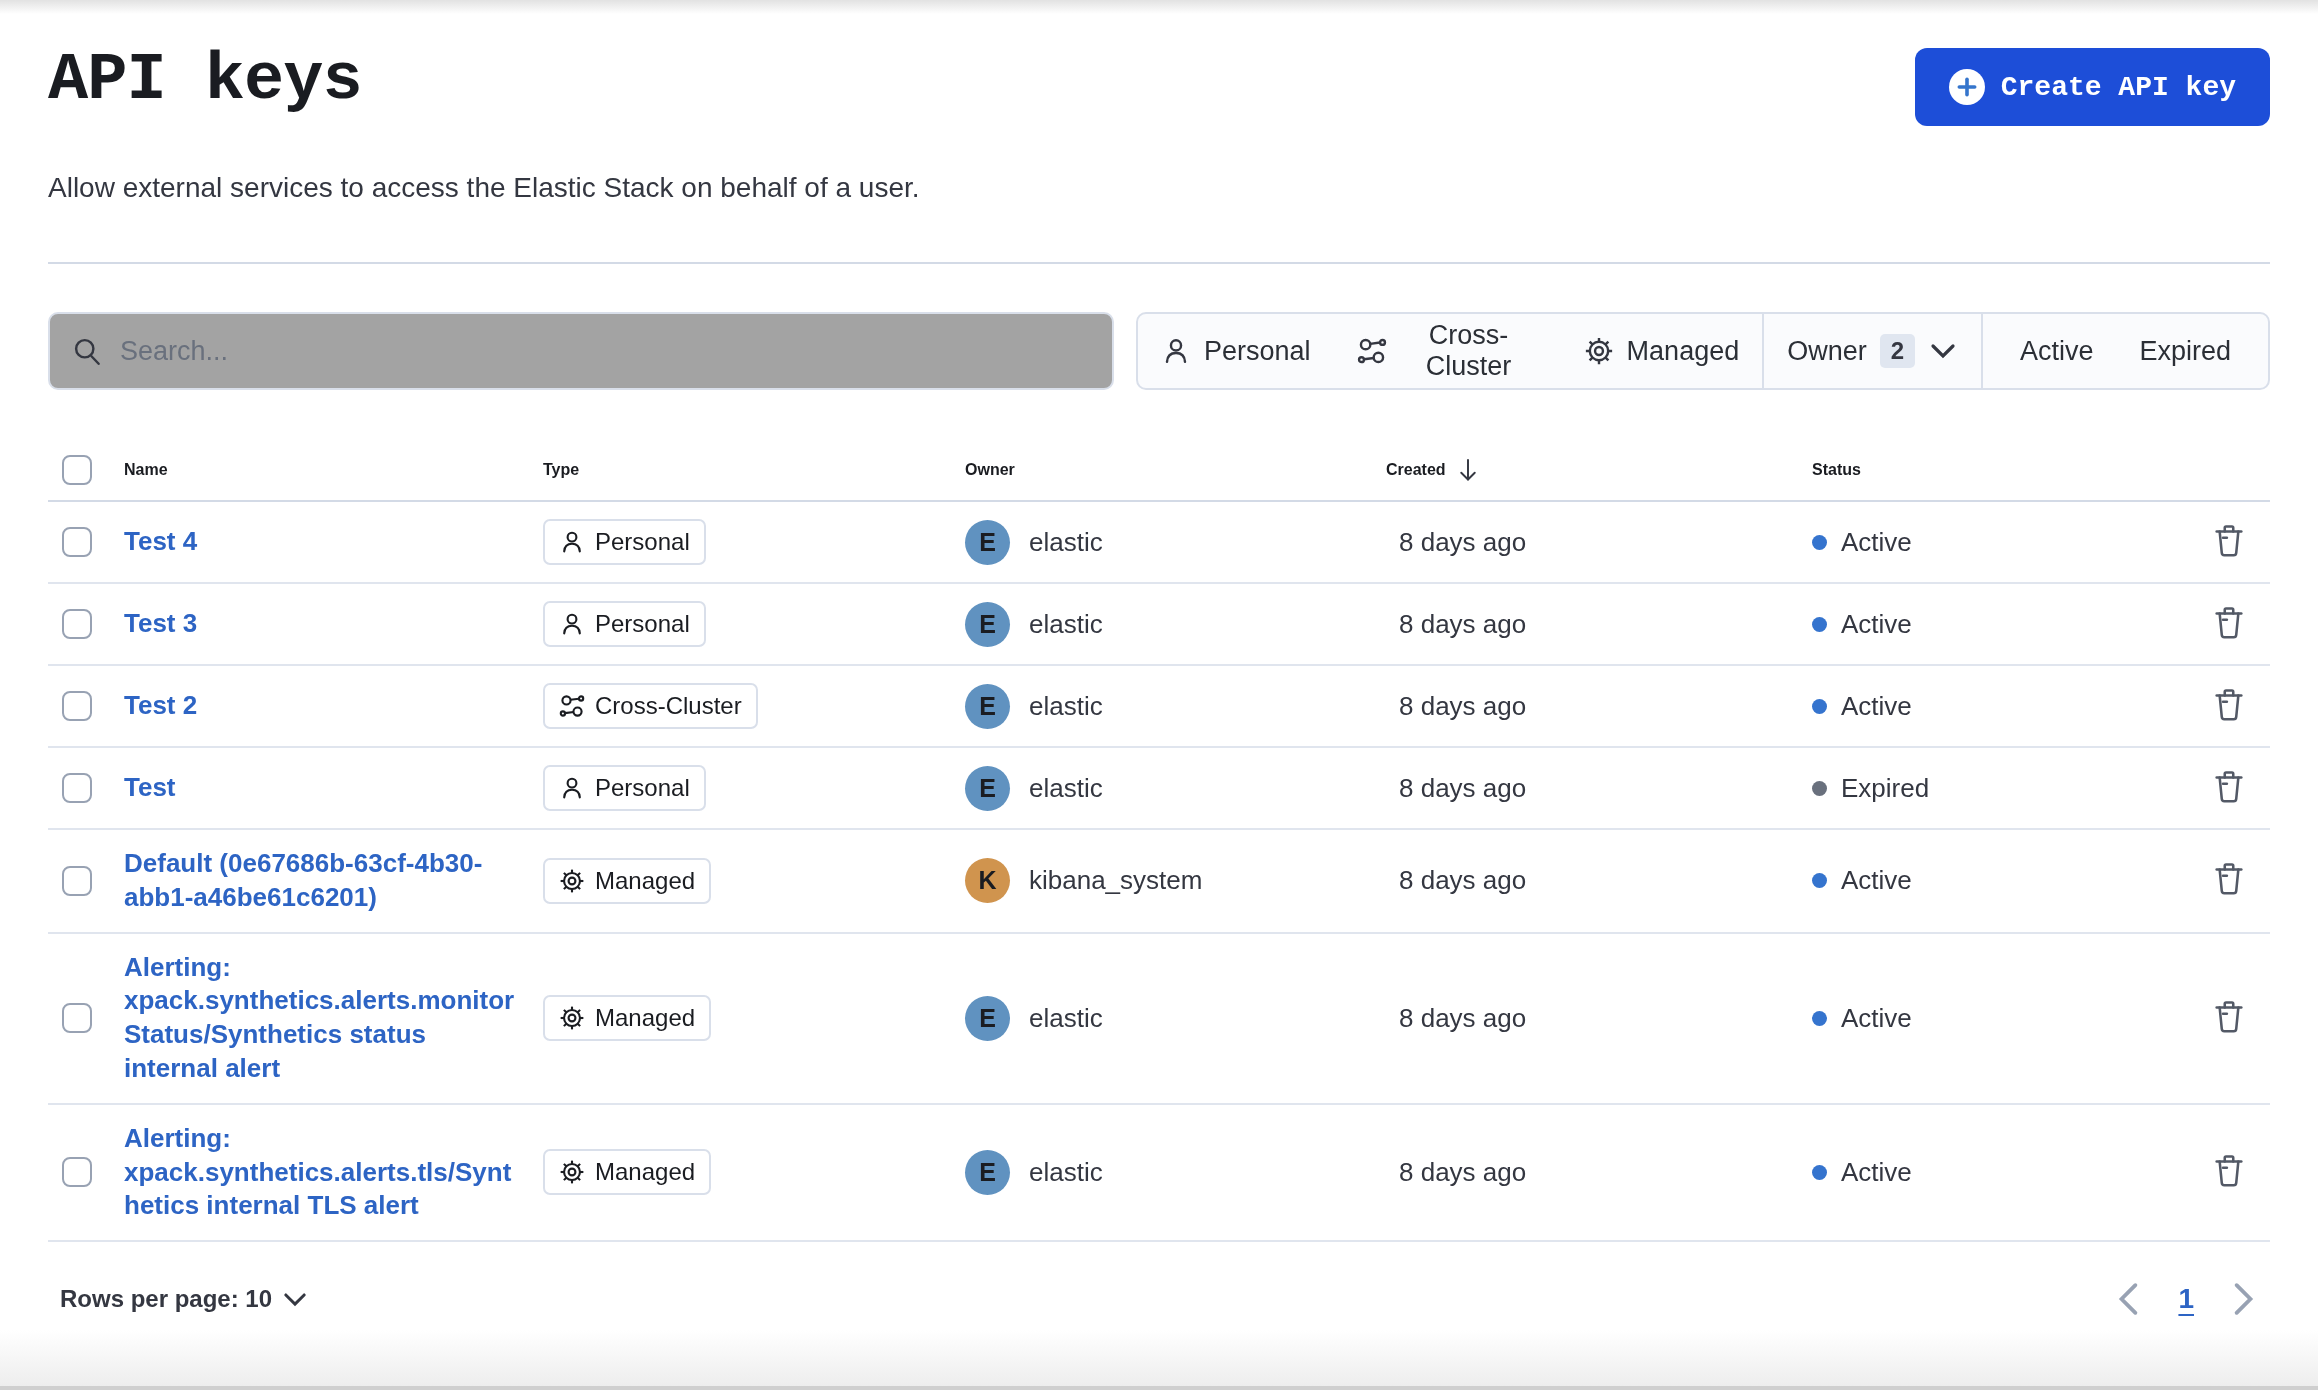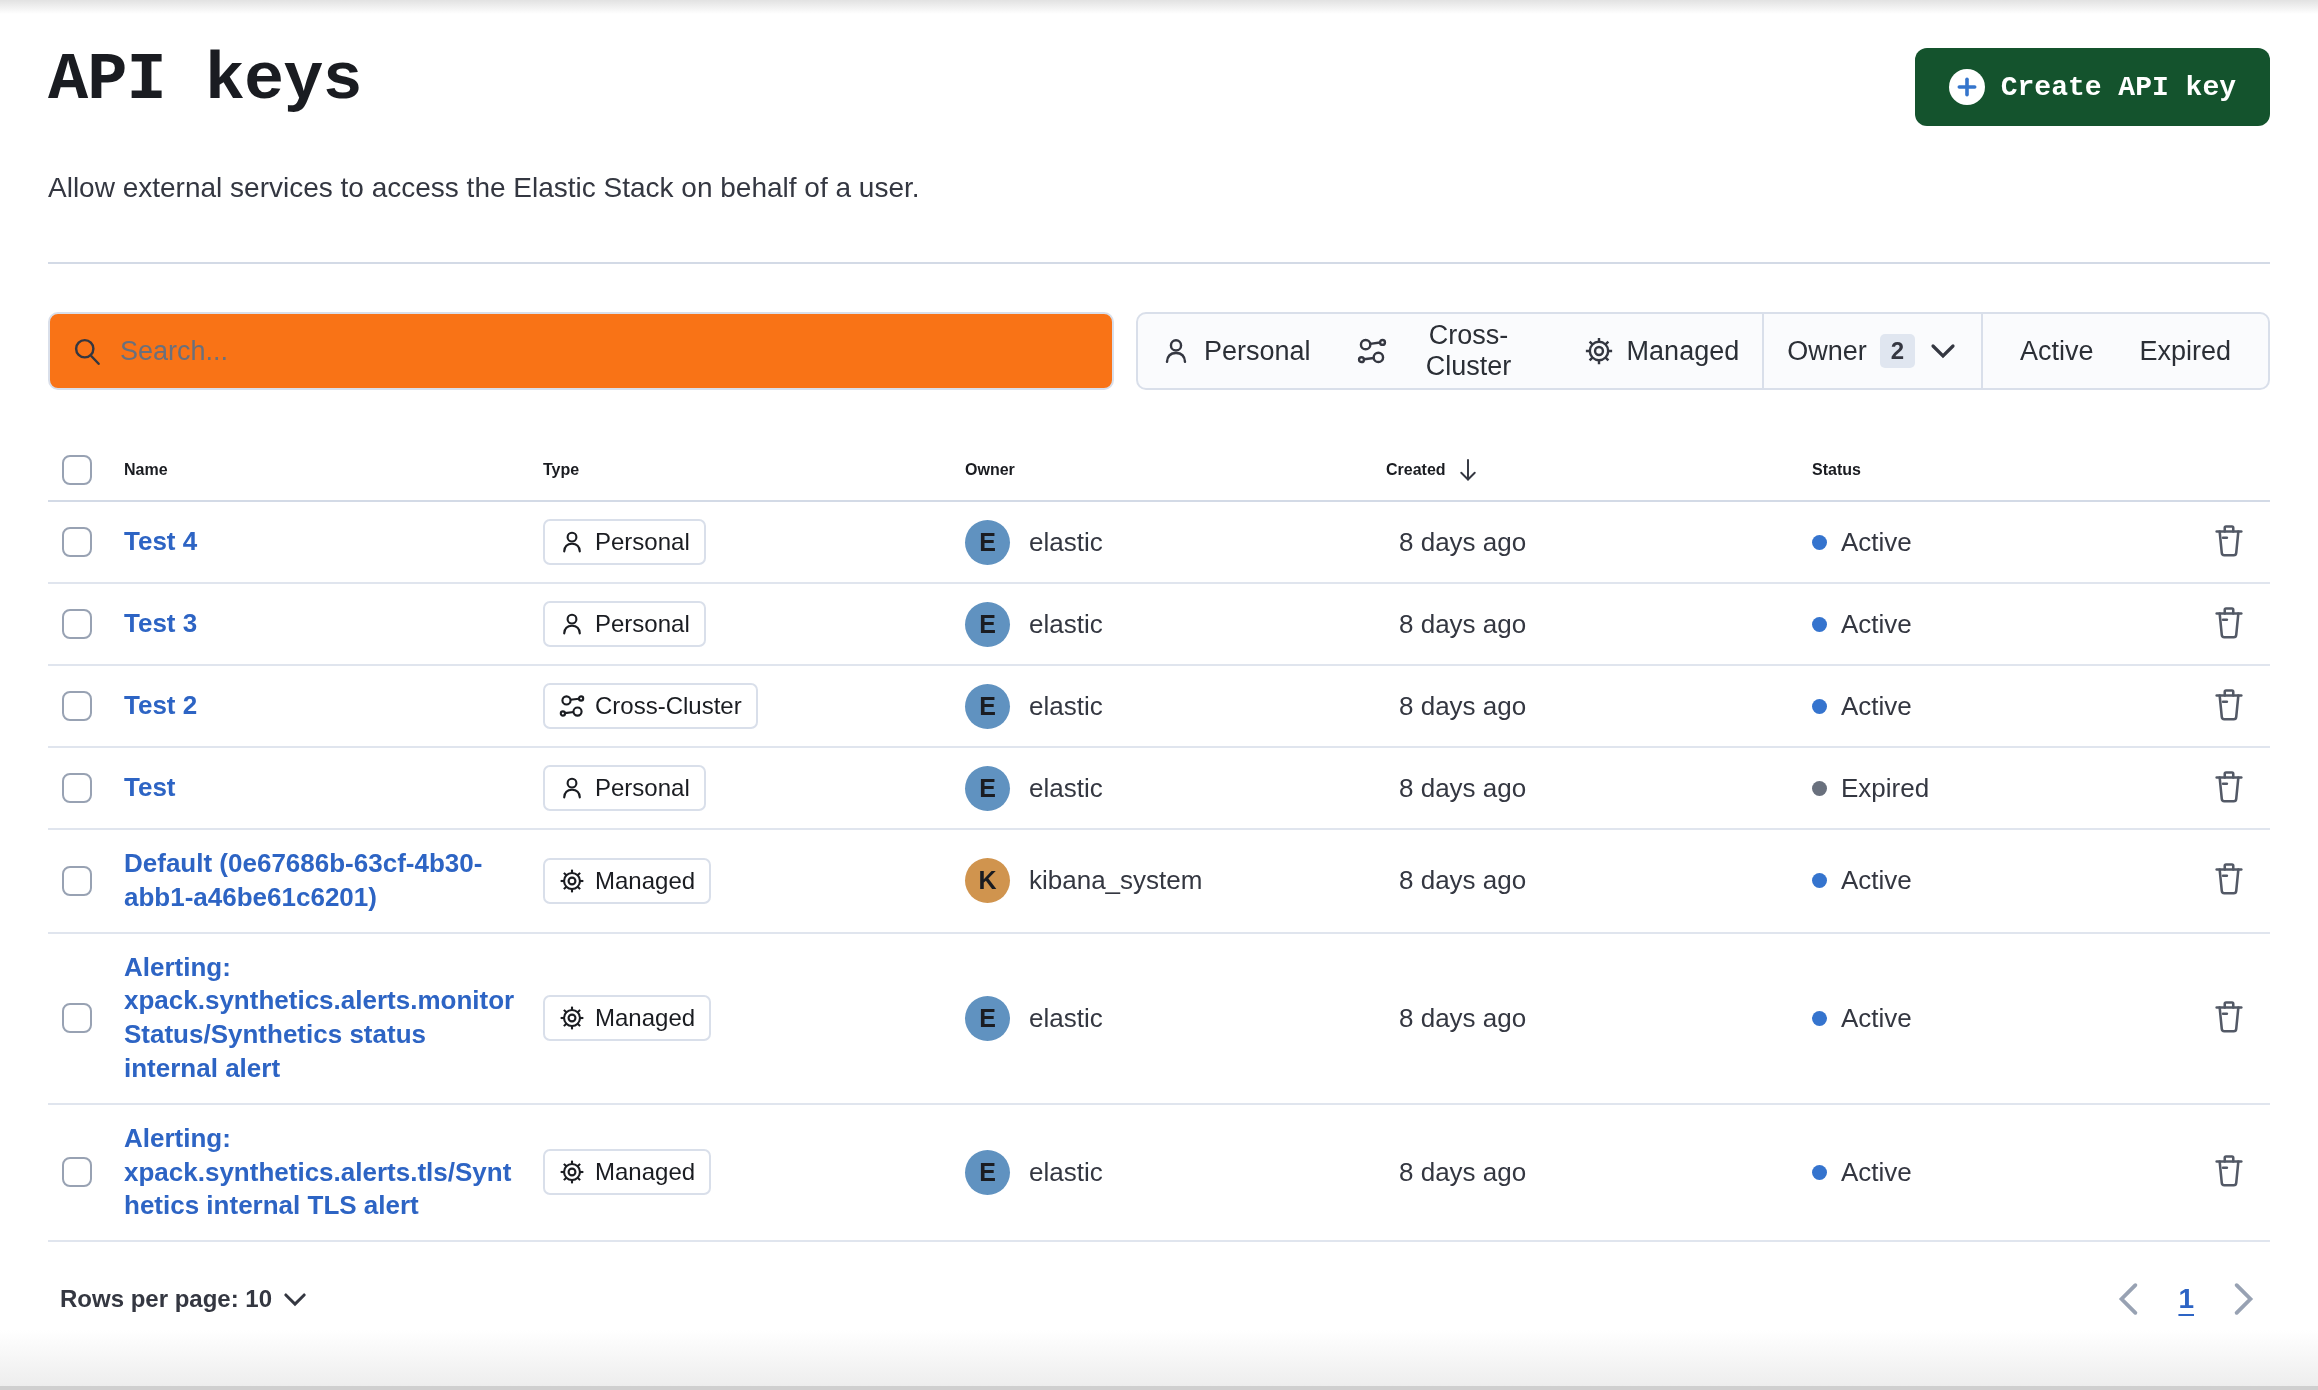--- a/index.html
+++ b/index.html
@@ -11,32 +11,32 @@
   .edge-bottom { position: absolute; bottom: 0; left: 0; width: 100%; height: 60px;
     background: linear-gradient(rgba(255,255,255,0), #ececec); pointer-events: none; z-index: 5; }
   .edge-bottom-line { position: absolute; bottom: 0; left: 0; width: 100%; height: 4px;
     background: #cfcfcf; pointer-events: none; z-index: 6; }
 
   .page { padding: 44px 48px 0 48px; position: relative; height: 100%; }
 
   
   .page-header { display: flex; justify-content: space-between; align-items: flex-start; font-family: Liberation Mono, monospace; }
   h1.title { font-size: 67px; font-weight: 700; color: #1a1c21; letter-spacing: -1px; line-height: 1.1; }
-  .create-btn { display: inline-flex; align-items: center; gap: 16px; background: #14532d; color: #fff;
+  .create-btn { display: inline-flex; align-items: center; gap: 16px; background: #1d4ed8; color: #fff;
     border: none; border-radius: 12px; height: 78px; padding: 0 34px; font-size: 28px; font-weight: 600;
     font-family: inherit; cursor: pointer; margin-top: 4px; }
   .plus-circle { width: 36px; height: 36px; flex: 0 0 36px; }
 
   .subtitle { margin-top: 46px; font-size: 28px; color: #343741; }
   hr.rule { border: none; border-top: 2px solid #D3DAE6; margin-top: 58px; }
 
   
   .controls { margin-top: 48px; display: flex; gap: 22px; height: 78px; }
   .search-box { flex: 0 0 1066px; display: flex; align-items: center; gap: 18px; padding: 0 22px;
-    border: 2px solid #D9DfEA; border-radius: 10px; background: #f97316; }
+    border: 2px solid #D9DfEA; border-radius: 10px; background: #a3a3a3; }
   .search-box svg { flex: 0 0 30px; }
   .search-input { border: none; outline: none; background: transparent; font-size: 27px; flex: 1;
     font-family: inherit; color: #343741; }
   .search-input::placeholder { color: #69707D; }
 
   .filter-group { flex: 1; display: flex; align-items: stretch; border: 2px solid #D9DFEA;
     border-radius: 10px; background: #FAFBFD; overflow: hidden; }
   .filter-section { display: flex; align-items: center; }
   .filter-btn { display: flex; align-items: center; gap: 13px; padding: 0 23px; font-size: 27px;
     color: #2b2f36; background: transparent; border: none; font-family: inherit; cursor: pointer; height: 100%; }

